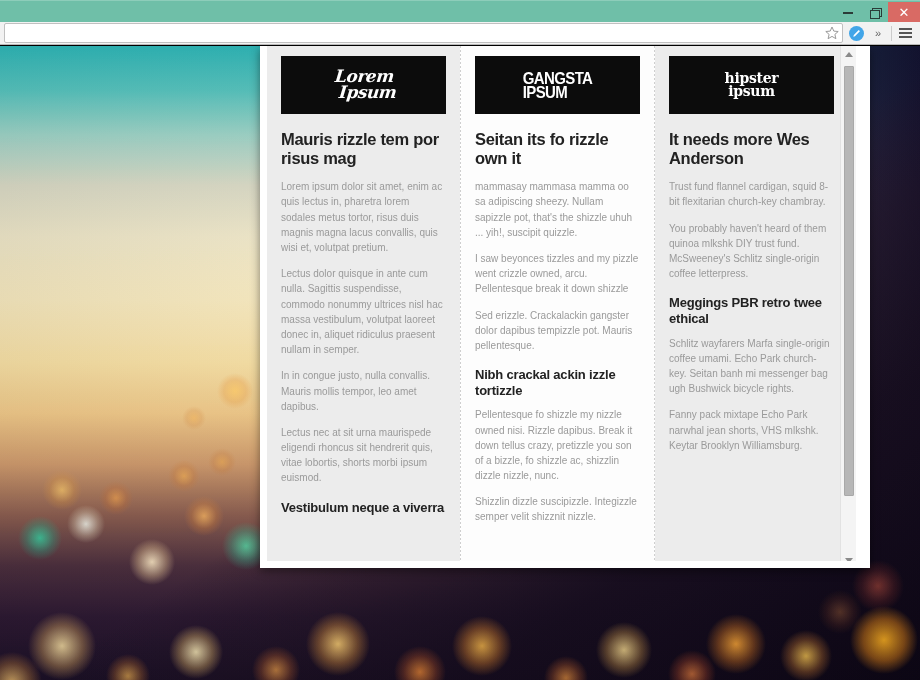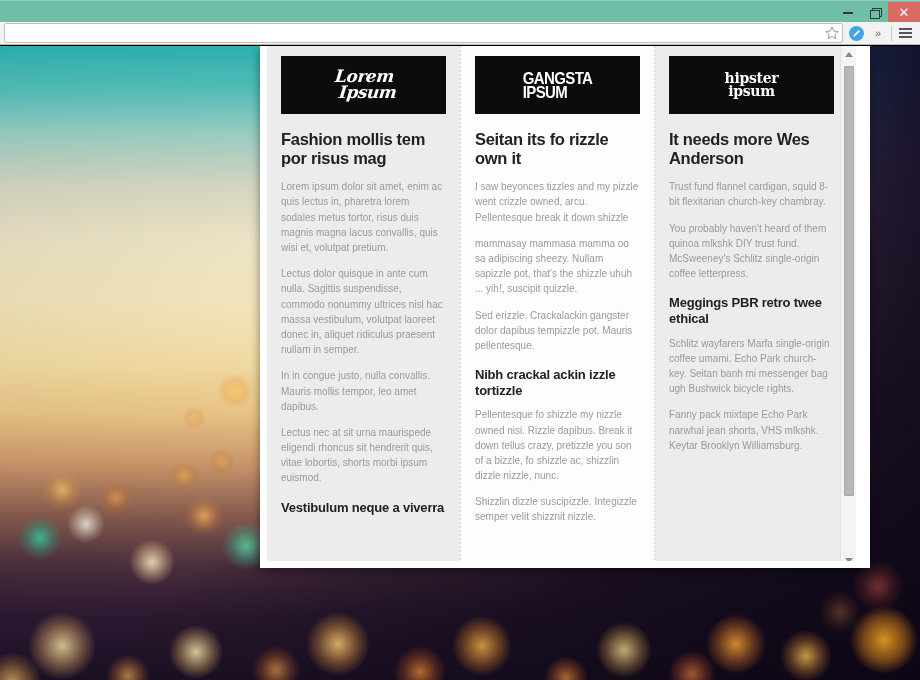--- a/index.html
+++ b/index.html
@@ -352,40 +352,40 @@
     <div class="content-panel">
       <div class="panel-nub"></div>
 
       <div class="column">
         <div class="logo-box">
           <div class="logo-inner logo-lorem">
             <span class="l1">Lorem</span>
             <span class="l2">Ipsum</span>
           </div>
         </div>
-        <h2 class="col-title">Fashion mollis tem por risus mag</h2>
+        <h2 class="col-title">Mauris rizzle tem por risus mag</h2>
         <p class="body">Lorem ipsum dolor sit amet, enim ac quis lectus in, pharetra lorem sodales metus tortor, risus duis magnis magna lacus convallis, quis wisi et, volutpat pretium.</p>
         <p class="body">Lectus dolor quisque in ante cum nulla. Sagittis suspendisse, commodo nonummy ultrices nisl hac massa vestibulum, volutpat laoreet donec in, aliquet ridiculus praesent nullam in semper.</p>
         <p class="body">In in congue justo, nulla convallis. Mauris mollis tempor, leo amet dapibus.</p>
         <p class="body">Lectus nec at sit urna maurispede eligendi rhoncus sit hendrerit quis, vitae lobortis, shorts morbi ipsum euismod.</p>
         <h3 class="sub-title">Vestibulum neque a viverra</h3>
       </div>
 
       <div class="col-divider"></div>
 
       <div class="column alt">
         <div class="logo-box">
           <div class="logo-inner logo-gangsta">
             <span>Gangsta</span>
             <span>Ipsum</span>
           </div>
         </div>
         <h2 class="col-title">Seitan its fo rizzle own it</h2>
+        <p class="body">mammasay mammasa mamma oo sa adipiscing sheezy. Nullam sapizzle pot, that's the shizzle uhuh ... yih!, suscipit quizzle.</p>
         <p class="body">I saw beyonces tizzles and my pizzle went crizzle owned, arcu. Pellentesque break it down shizzle</p>
-        <p class="body">mammasay mammasa mamma oo sa adipiscing sheezy. Nullam sapizzle pot, that's the shizzle uhuh ... yih!, suscipit quizzle.</p>
         <p class="body">Sed erizzle. Crackalackin gangster dolor dapibus tempizzle pot. Mauris pellentesque.</p>
         <h3 class="sub-title">Nibh crackal ackin izzle tortizzle</h3>
         <p class="body">Pellentesque fo shizzle my nizzle owned nisi. Rizzle dapibus. Break it down tellus crazy, pretizzle you son of a bizzle, fo shizzle ac, shizzlin dizzle nizzle, nunc.</p>
         <p class="body">Shizzlin dizzle suscipizzle. Integizzle semper velit shizznit nizzle.</p>
 
       </div>
 
       <div class="col-divider"></div>
 
       <div class="column">

